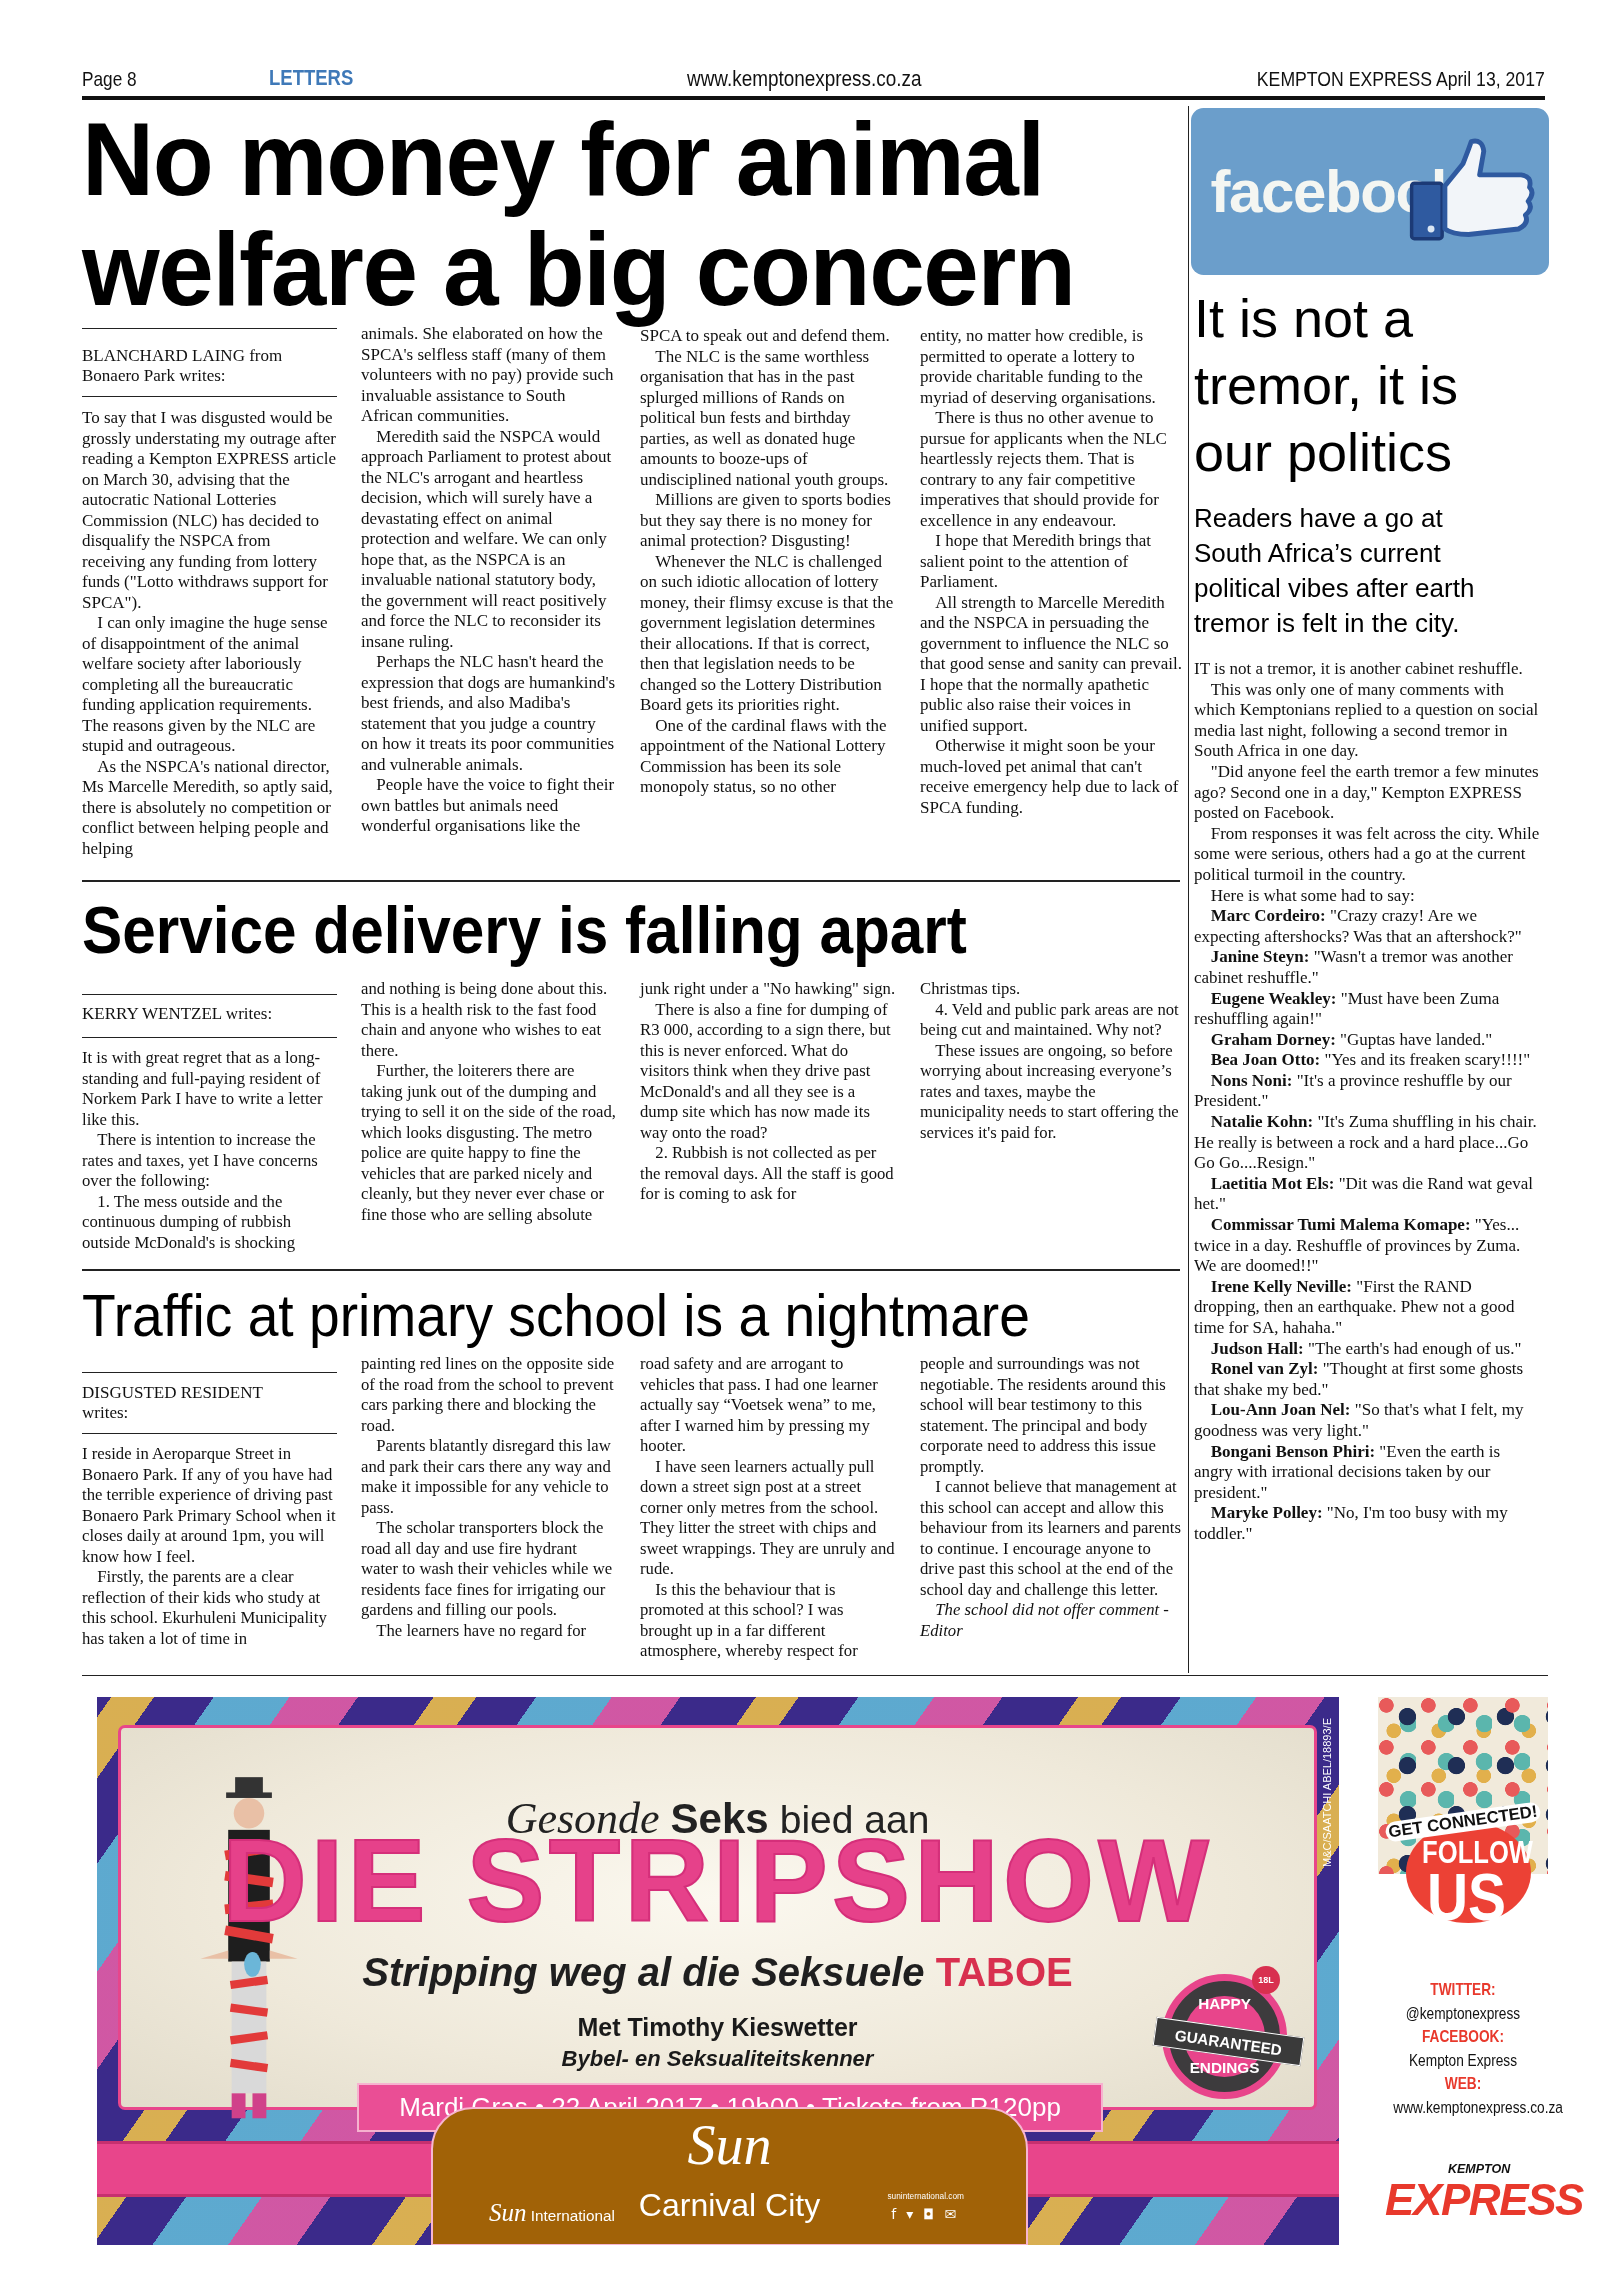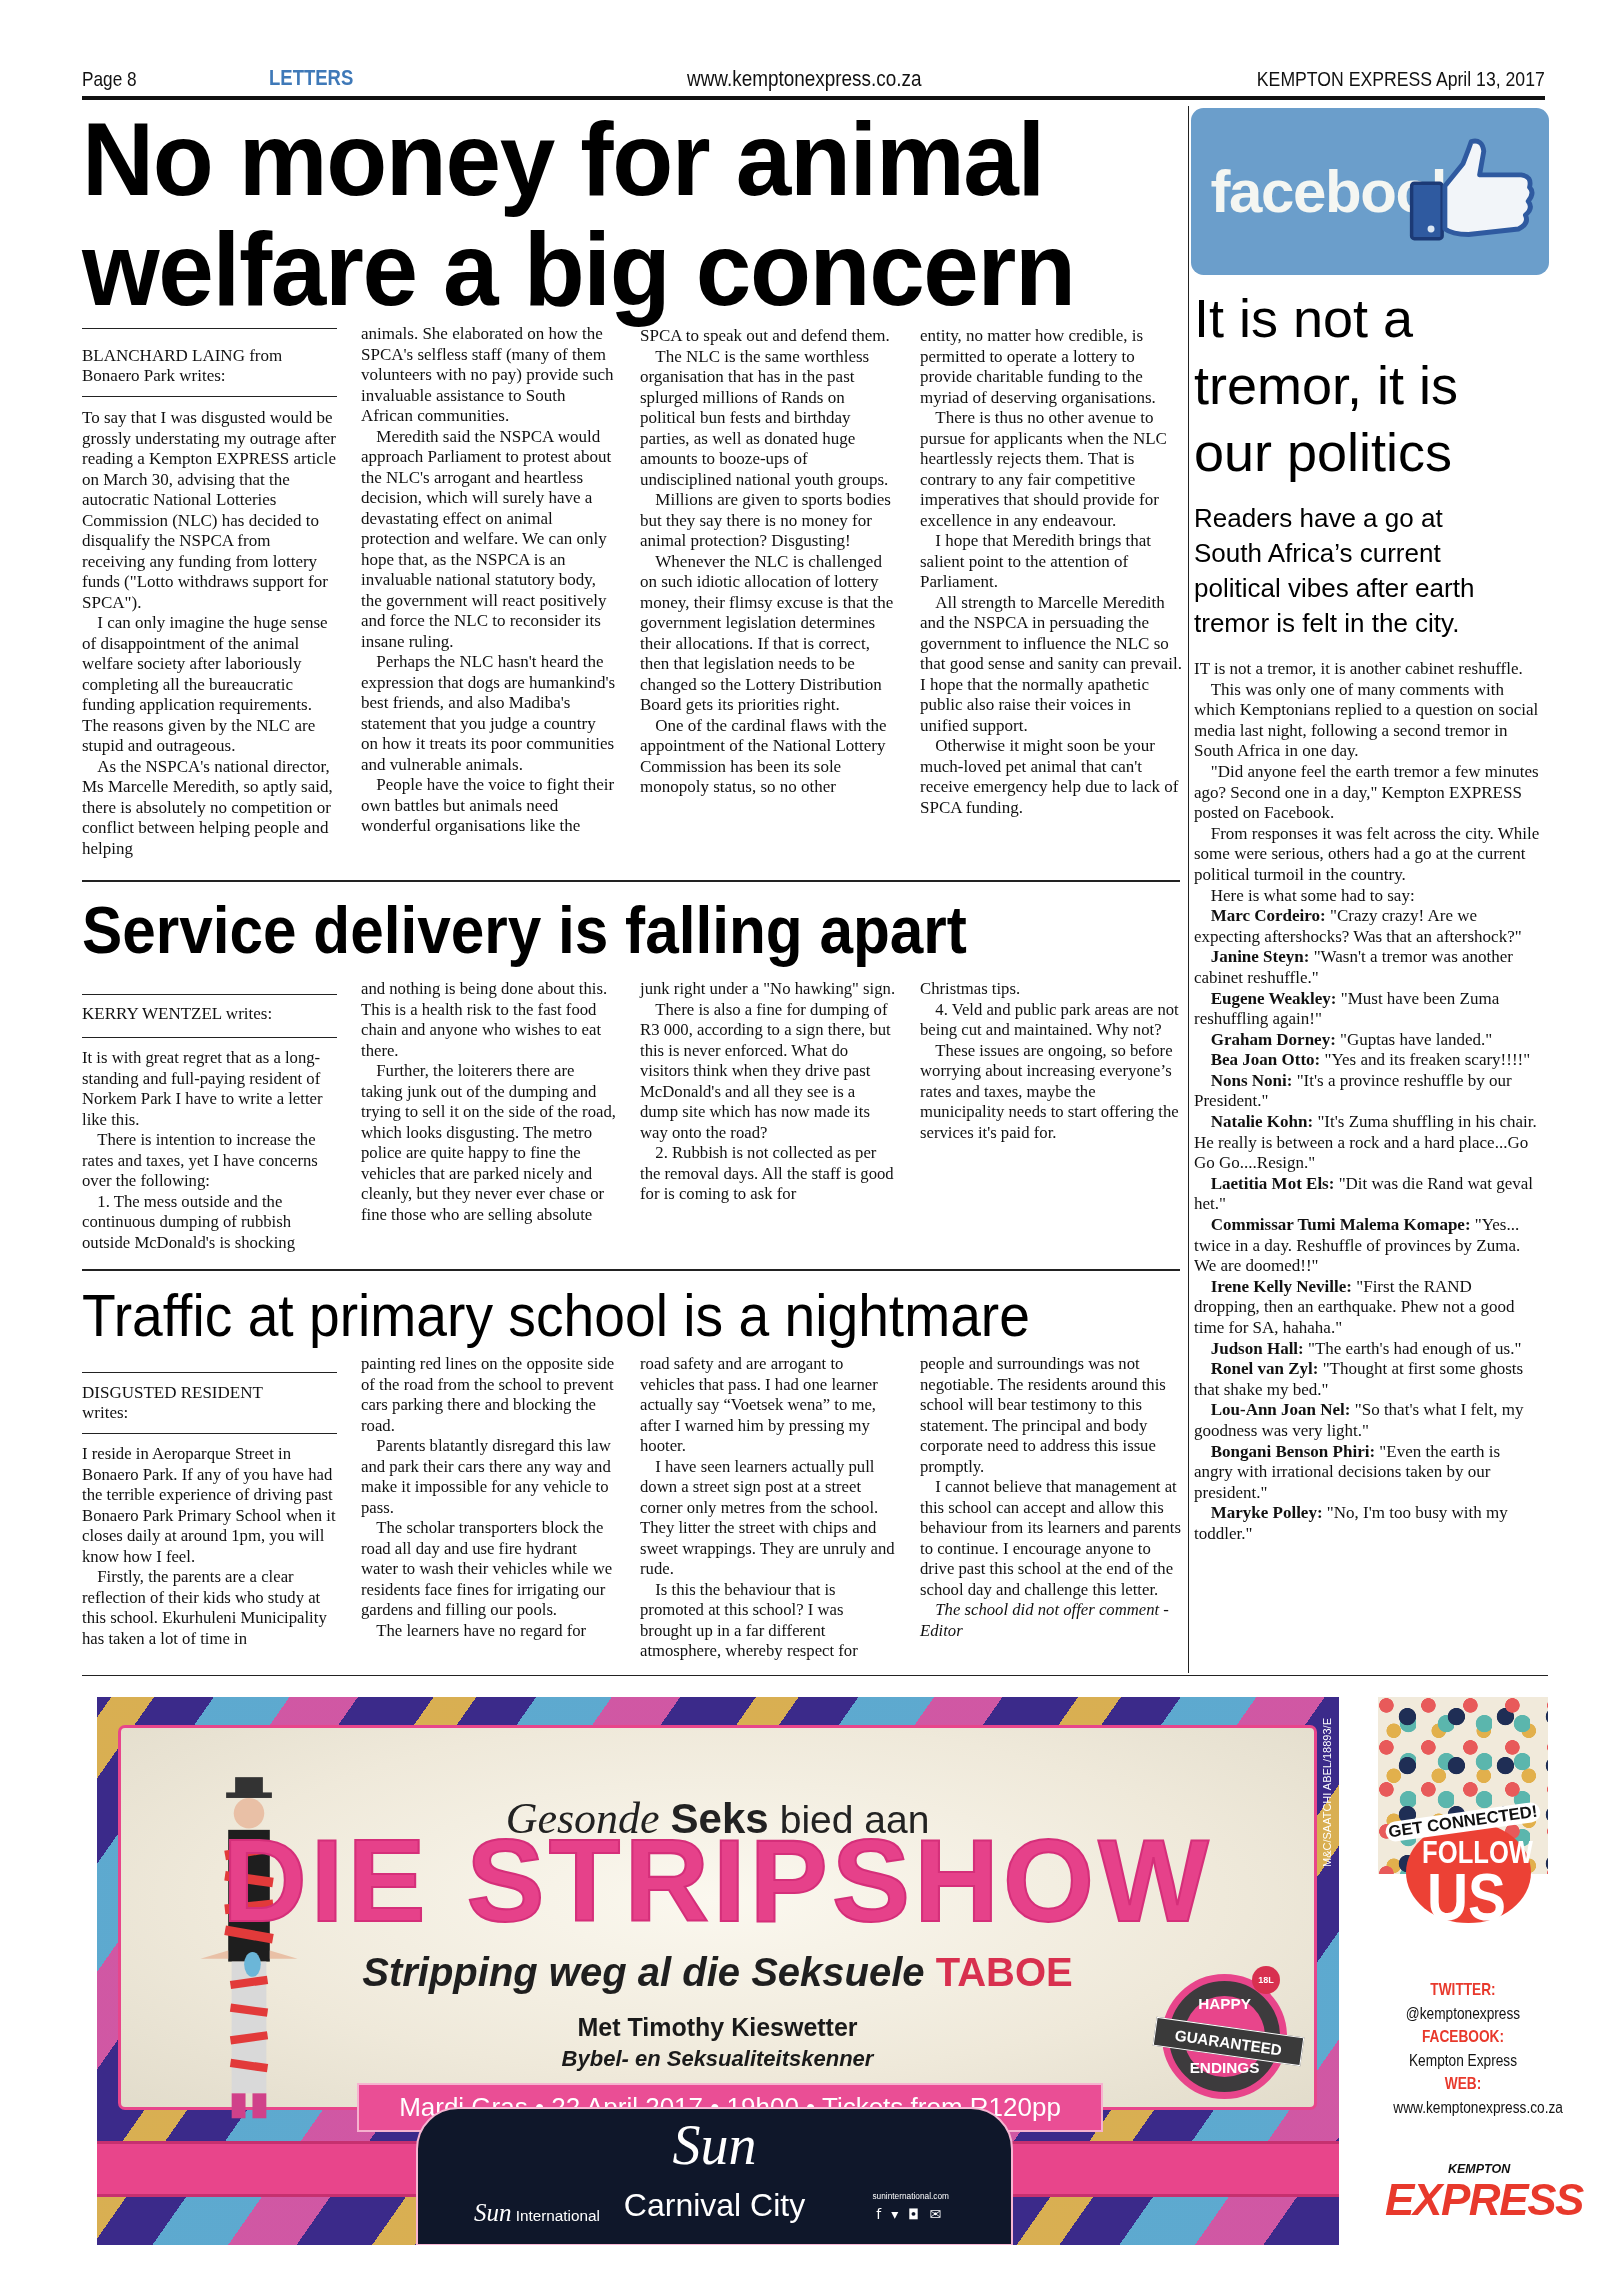--- a/index.html
+++ b/index.html
@@ -64,21 +64,21 @@
   .ad-bybel { position: absolute; left: 0; width: 100%; top: 318px; text-align: center; font-family: "Liberation Sans", sans-serif; font-style: italic; font-weight: bold; font-size: 22px; color: #1a1a1a; }
   .ad-infobar { position: absolute; left: 236px; top: 355px; width: 746px; height: 49px; background: #ea4e95; border: 2.1px solid #f6b2cf;
     font-family: "Liberation Sans", sans-serif; font-size: 26px; color: #fff; text-align: center; line-height: 44px; }
   .ad-badge { position: absolute; left: 1041px; top: 246px; width: 125px; height: 125px; border-radius: 50%; background: #3d3b3d; border: 7px solid #e8458b; }
   .ad-badge .ring { position: absolute; inset: 15.3px; border-radius: 50%; background: #e8458b; }
   .ad-badge .band { position: absolute; left: -15.3px; top: 46px; width: 149px; height: 29px; background: #3a3a3a; color: #fff; font-family: "Liberation Sans", sans-serif; font-weight: bold; font-size: 15.3px; line-height: 29px; text-align: center; transform: rotate(8deg); border: 1.4px solid #fff; }
   .ad-badge .happy { position: absolute; left: 0; width: 100%; top: 14px; text-align: center; color: #fff; font-family: "Liberation Sans", sans-serif; font-weight: bold; font-size: 15.3px; }
   .ad-badge .endings { position: absolute; left: 0; width: 100%; bottom: 15.3px; text-align: center; color: #fff; font-family: "Liberation Sans", sans-serif; font-weight: bold; font-size: 15.3px; }
   .ad-badge .age { position: absolute; left: 83px; top: -15.3px; width: 28px; height: 28px; border-radius: 50%; background: #d8304f; color: #fff; font-family: "Liberation Sans", sans-serif; font-weight: bold; font-size: 9px; line-height: 28px; text-align: center; }
   .ad-band { position: absolute; left: 0; top: 444px; width: 100%; height: 56px; background: #e8458b; border-top: 3.5px solid #c6306f; border-bottom: 3.5px solid #c6306f; }
-  .ad-plaque { position: absolute; left: 319px; top: 410px; width: 597px; height: 139px; background: #0f172a; border: 2.8px solid #f7b5d2; border-radius: 42px 42px 0 0; }
+  .ad-plaque { position: absolute; left: 334px; top: 410px; width: 597px; height: 139px; background: #a16207; border: 2.8px solid #f7b5d2; border-radius: 42px 42px 0 0; }
   .ad-sun { position: absolute; left: 0; width: 100%; top: 4.2px; text-align: center; font-family: "Liberation Serif", serif; font-style: italic; font-size: 56px; color: #fff; }
   .ad-carnival { position: absolute; left: 0; width: 100%; top: 78px; text-align: center; font-family: "Liberation Sans", sans-serif; font-size: 32px; color: #fff; }
   .ad-suninternational { position: absolute; left: 56px; top: 90px; font-family: "Liberation Sans", sans-serif; font-size: 15.3px; color: #fff; }
   .ad-suninternational i { font-family: "Liberation Serif", serif; font-size: 25px; }
   .ad-website { position: absolute; right: 62px; top: 82px; font-family: "Liberation Sans", sans-serif; font-size: 8.3px; color: #fff; text-align: center; }
   .ad-social { position: absolute; right: 67px; top: 97px; font-family: "DejaVu Sans", sans-serif; font-size: 14px; color: #fff; letter-spacing: 2.8px; }
   .ad-code { position: absolute; right: 5.6px; top: 21px; writing-mode: vertical-rl; transform: rotate(180deg); font-family: "Liberation Sans", sans-serif; font-size: 11px; color: #fff; }
 
   
   .follow { position: absolute; left: 1378px; top: 1697px; width: 170px; height: 548px; background: #fff; }

